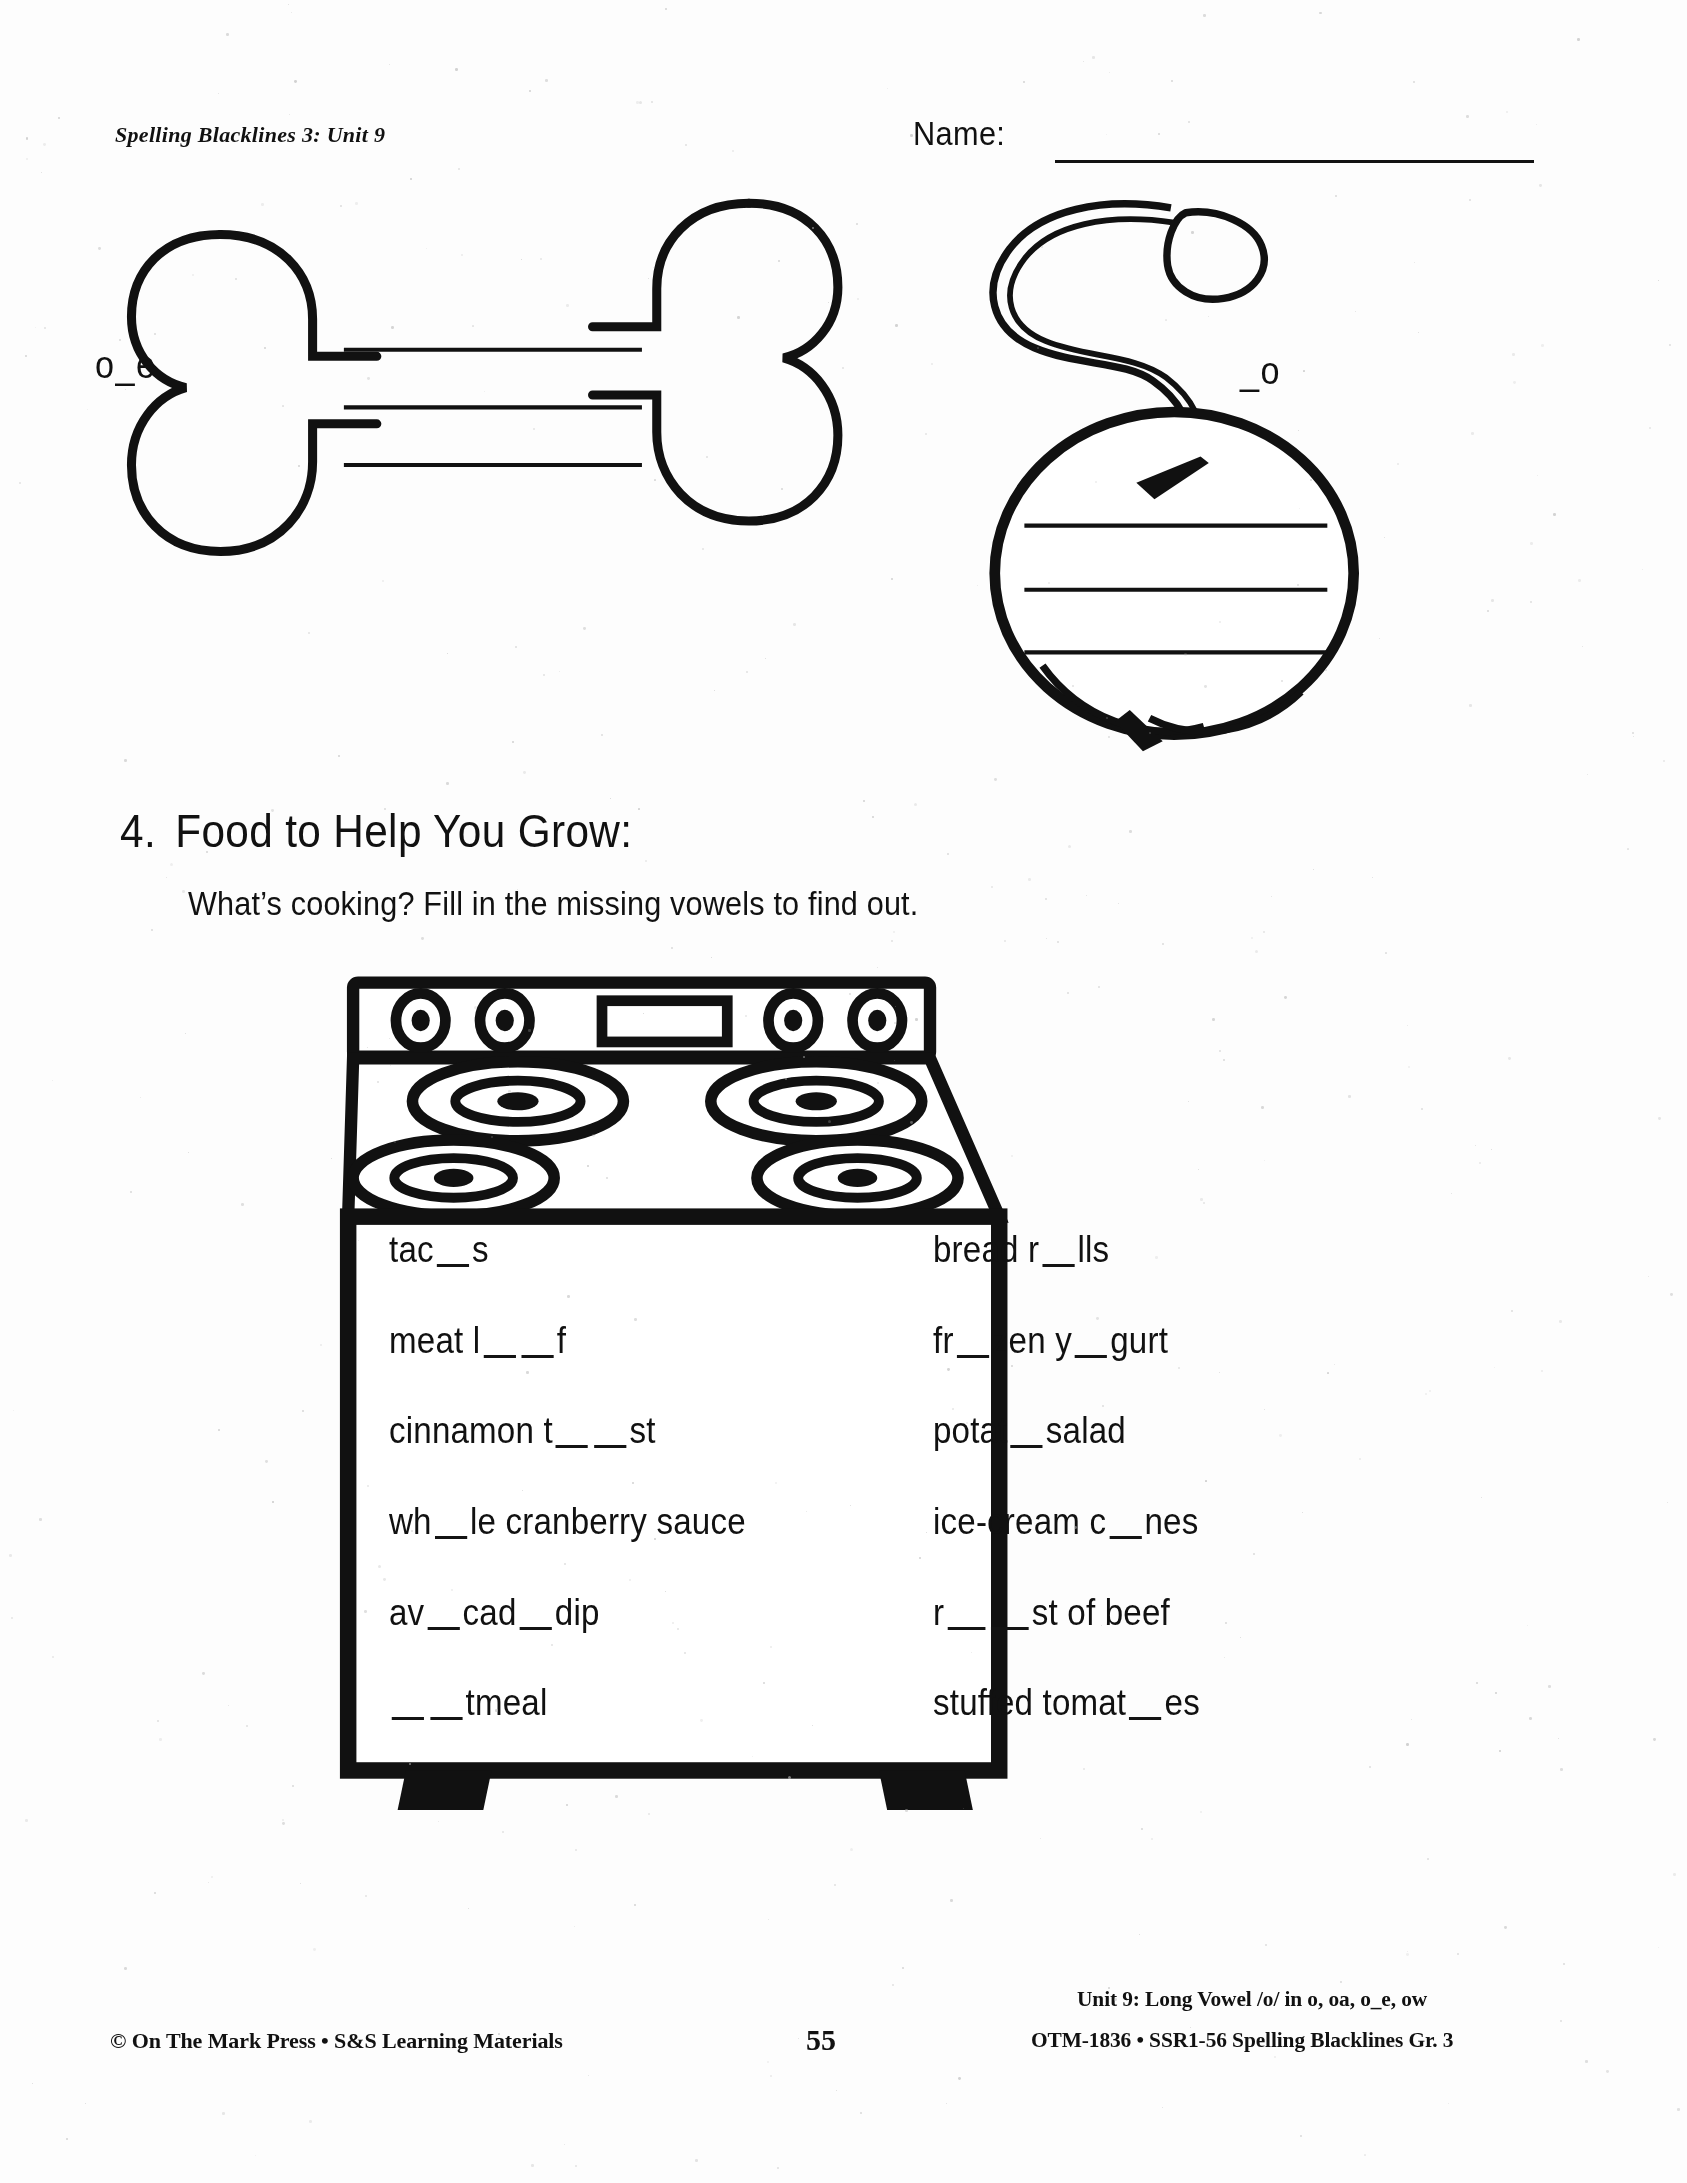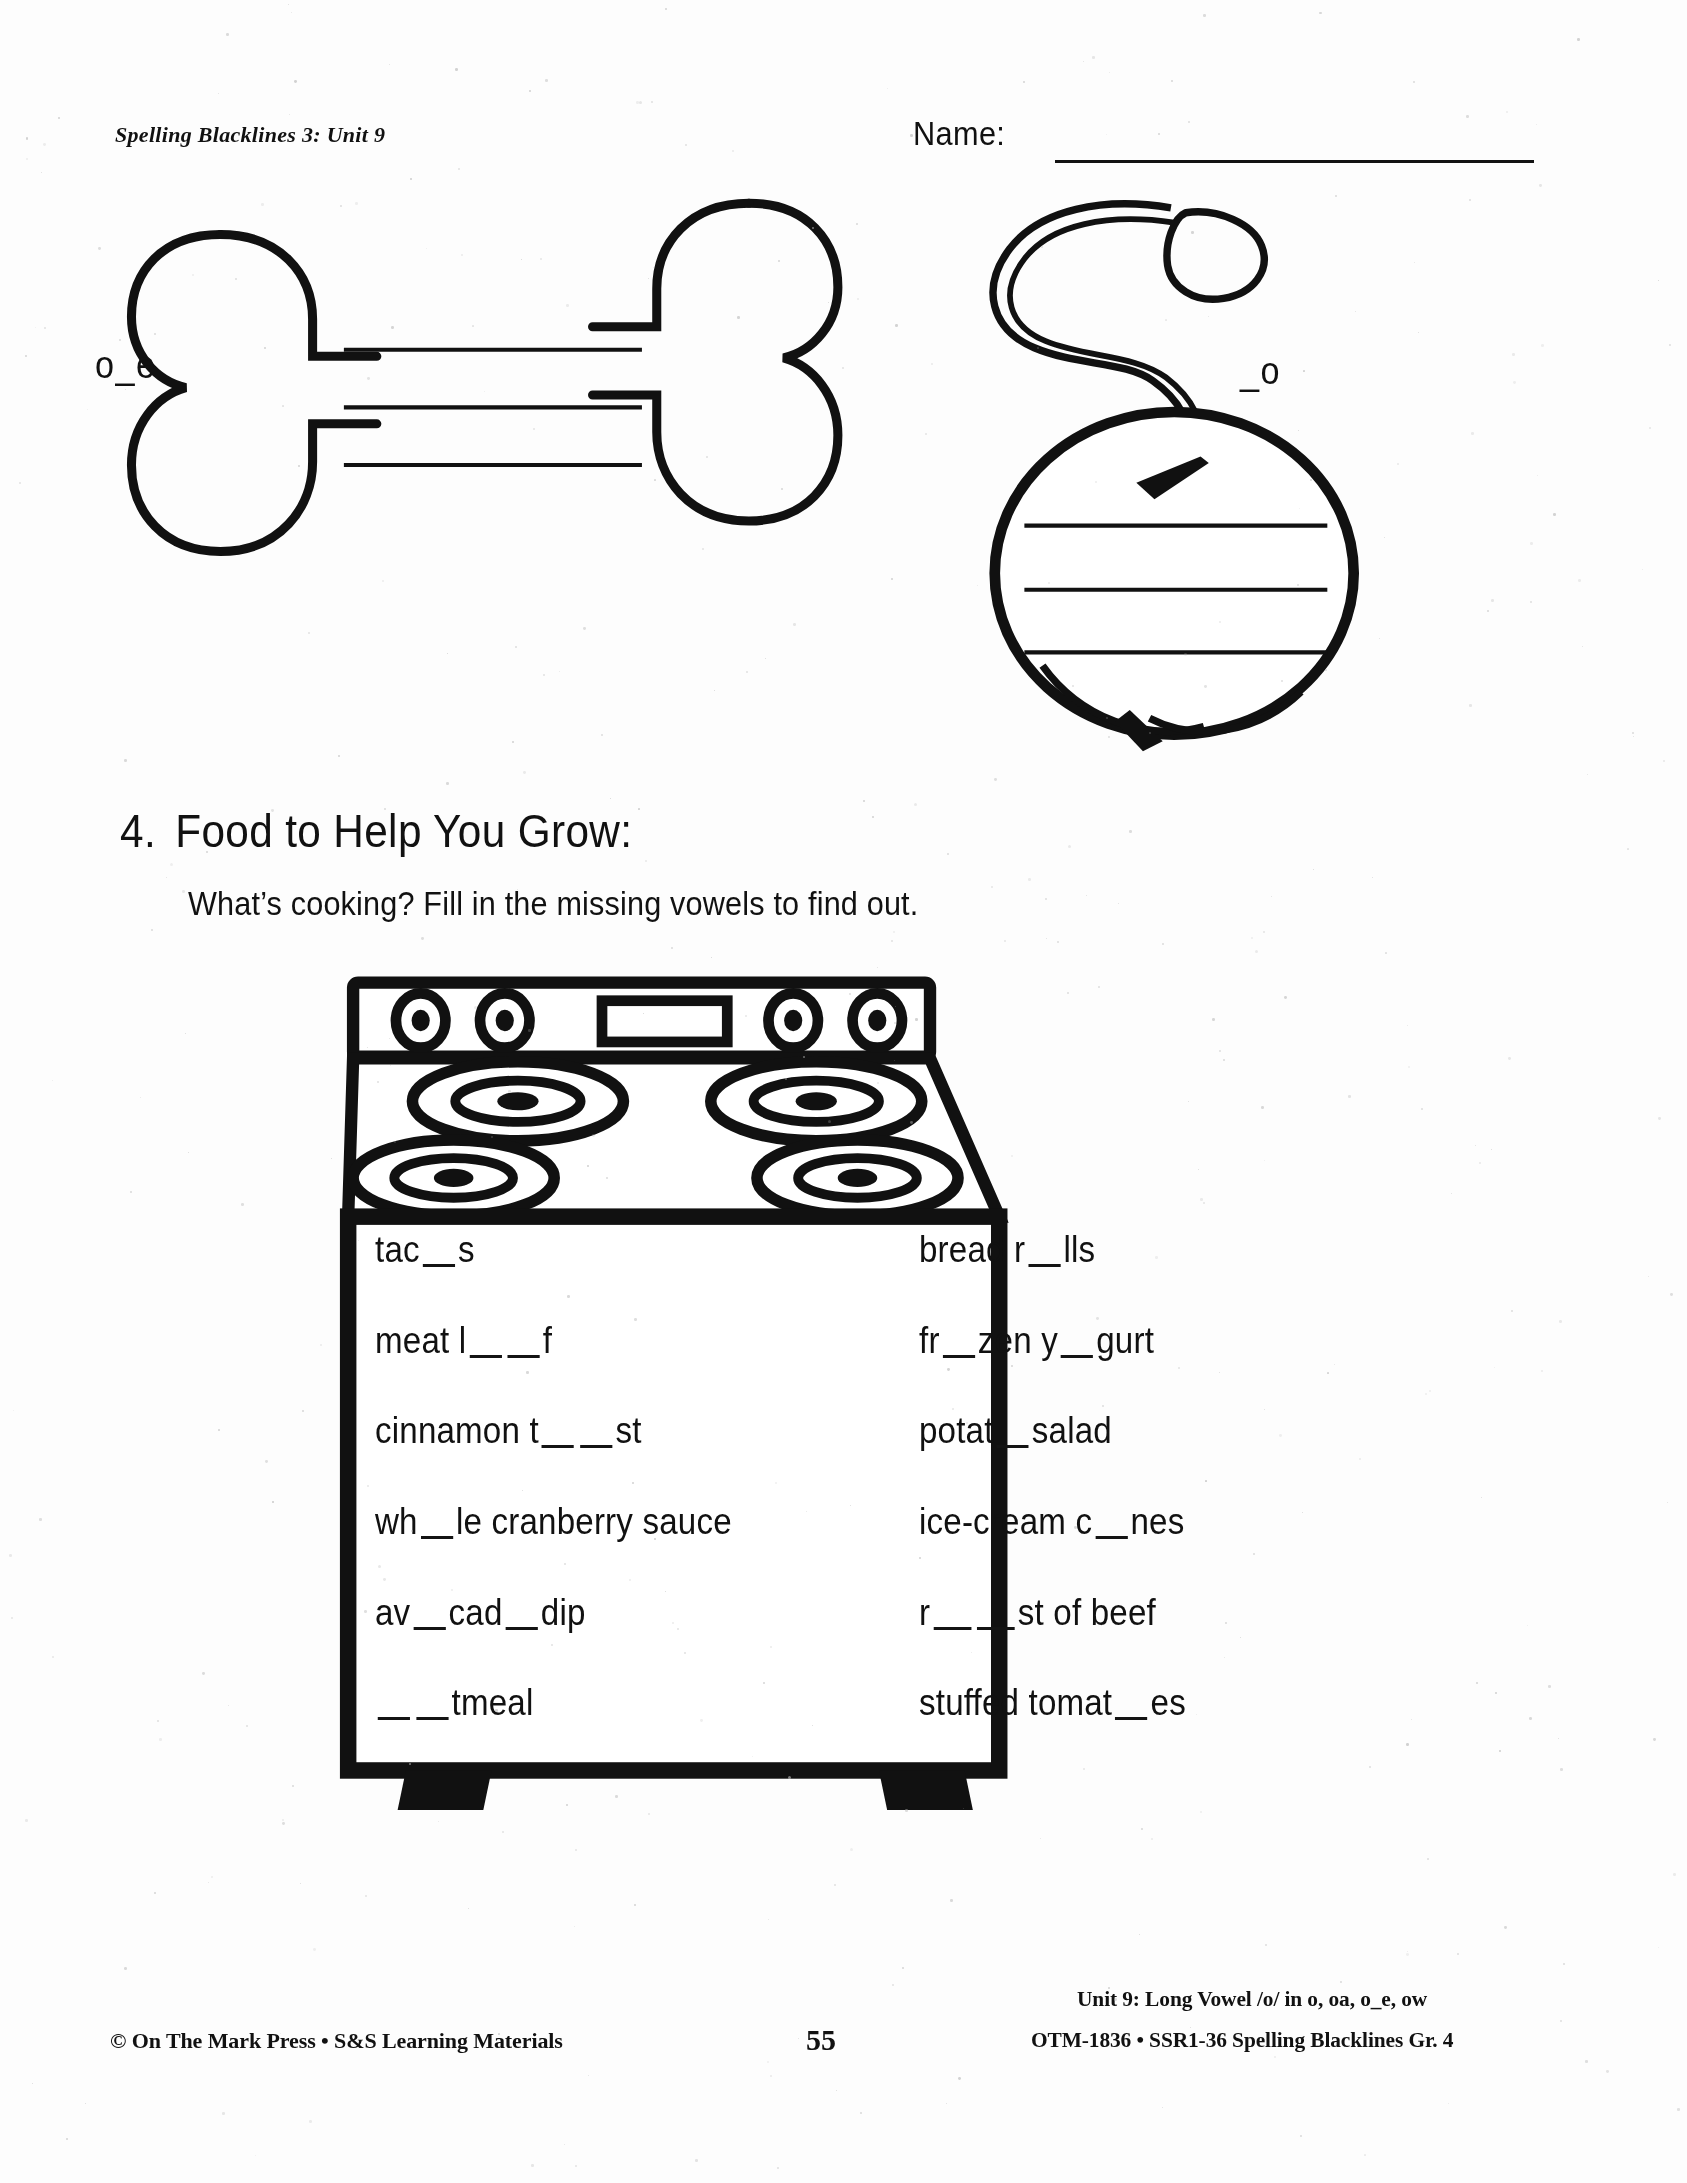--- a/index.html
+++ b/index.html
@@ -132,21 +132,21 @@
     left: 330px;
     top: 976px;
     width: 1022px;
     height: 956px;
   }
   .stove svg { display: block; }
 
   
   .words {
     position: absolute;
-    left: 375px;
+    left: 389px;
     top: 1229px;
     width: 939px;
     height: 519px;
   }
   .wrow {
     position: absolute;
     font-size: 36px;
     letter-spacing: 0.2px;
     white-space: nowrap;
     font-stretch: condensed;
@@ -328,21 +328,21 @@
     <div class="wrow right r3"><span>ice-cream  c</span><span class="blank"></span><span>nes</span></div>
 
     <div class="wrow right r4"><span>r</span><span class="blank w2"></span><span class="blank w2"></span><span>st of beef</span></div>
 
     <div class="wrow right r5"><span>stuffed tomat</span><span class="blank"></span><span>es</span></div>
   </div>
 
   <div class="ft ft-left">© On The Mark Press • S&amp;S Learning Materials</div>
   <div class="ft ft-page">55</div>
   <div class="ft ft-unit">Unit 9:  Long Vowel /o/ in o, oa, o_e, ow</div>
-  <div class="ft ft-code">OTM-1836 • SSR1-36 Spelling Blacklines Gr. 4</div>
+  <div class="ft ft-code">OTM-1836 • SSR1-56 Spelling Blacklines Gr. 3</div>
 
 <div class="speckle" style="width: 2.5px; height: 2.5px; left: 1261px; top: 1106px; opacity: 0.55;"></div>
     <div class="speckle" style="width: 2.8px; height: 2.8px; left: 1653px; top: 1738px; opacity: 0.55;"></div>
     <div class="speckle" style="width: 1.8px; height: 1.8px; left: 952px; top: 1408px; opacity: 0.35;"></div>
     <div class="speckle" style="width: 1.2px; height: 1.2px; left: 946px; top: 2103px; opacity: 0.47;"></div>
     <div class="speckle" style="width: 2.1px; height: 2.1px; left: 566px; top: 1804px; opacity: 0.64;"></div>
     <div class="speckle" style="width: 2.1px; height: 2.1px; left: 154px; top: 333px; opacity: 0.51;"></div>
     <div class="speckle" style="width: 1.6px; height: 1.6px; left: 1560px; top: 2020px; opacity: 0.4;"></div>
     <div class="speckle" style="width: 1.2px; height: 1.2px; left: 280px; top: 2033px; opacity: 0.26;"></div>
     <div class="speckle" style="width: 3px; height: 3px; left: 1255px; top: 950px; opacity: 0.28;"></div>

